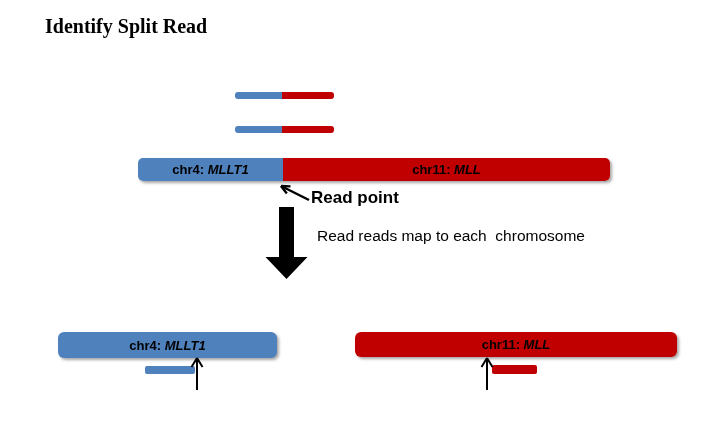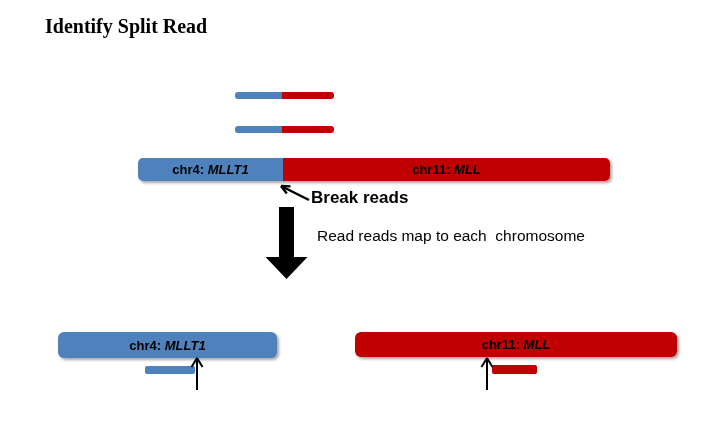--- a/index.html
+++ b/index.html
@@ -79,21 +79,21 @@
     </div>
   </div>
 
   <svg class="svg-abs" style="left:270px; top:180px;" width="50" height="30" viewBox="0 0 50 30">
     <g fill="none" stroke-width="2.4" stroke-linecap="butt" stroke="#000000">
       <line x1="39" y1="20" x2="11" y2="6"></line>
       <line x1="11" y1="6" x2="20.5" y2="6.4"></line>
       <line x1="11" y1="6" x2="16.8" y2="13.4"></line>
     </g>
   </svg>
-  <div class="bp-label">Break reads</div>
+  <div class="bp-label">Read point</div>
 
   <svg class="svg-abs" style="left:260px; top:205px;" width="60" height="80" viewBox="0 0 60 80">
     <polygon points="19,2 34,2 34,52 47.5,52 26.5,74 5.5,52 19,52" fill="#000000"></polygon>
   </svg>
 
   <div class="process-label">Read reads map to each  chromosome</div>
 
   <div class="chrom-bar chrom-left" style="background-color: rgb(79, 129, 189);">
     <span class="bar-label"><span>chr4: </span><i>MLLT1</i></span>
   </div>

